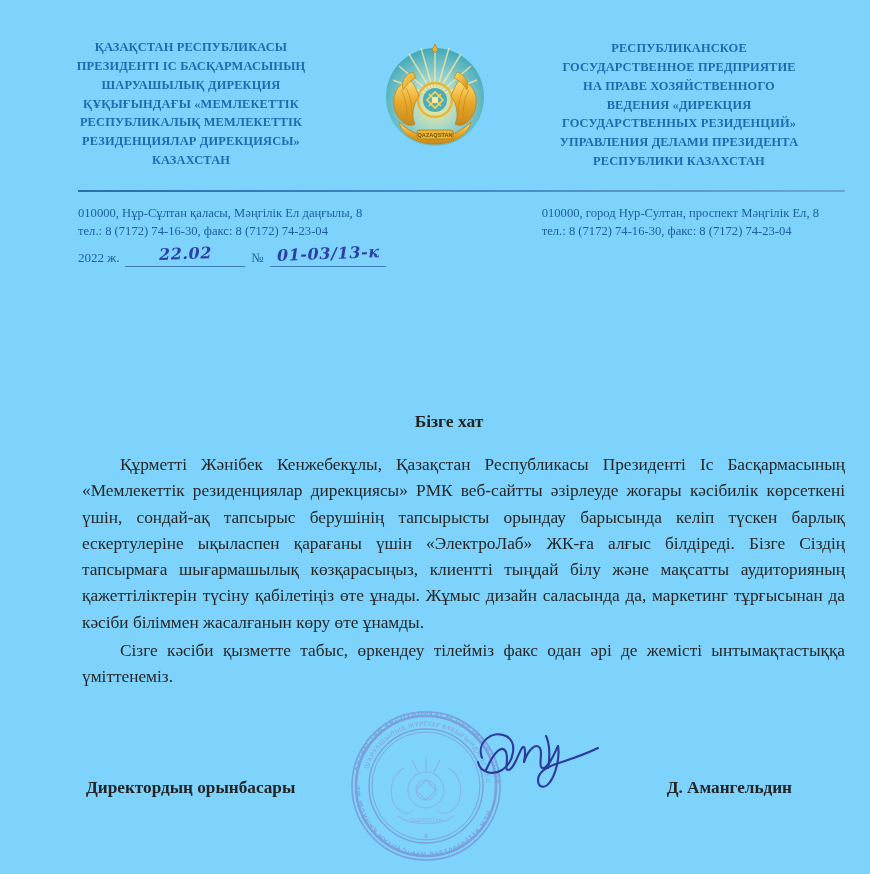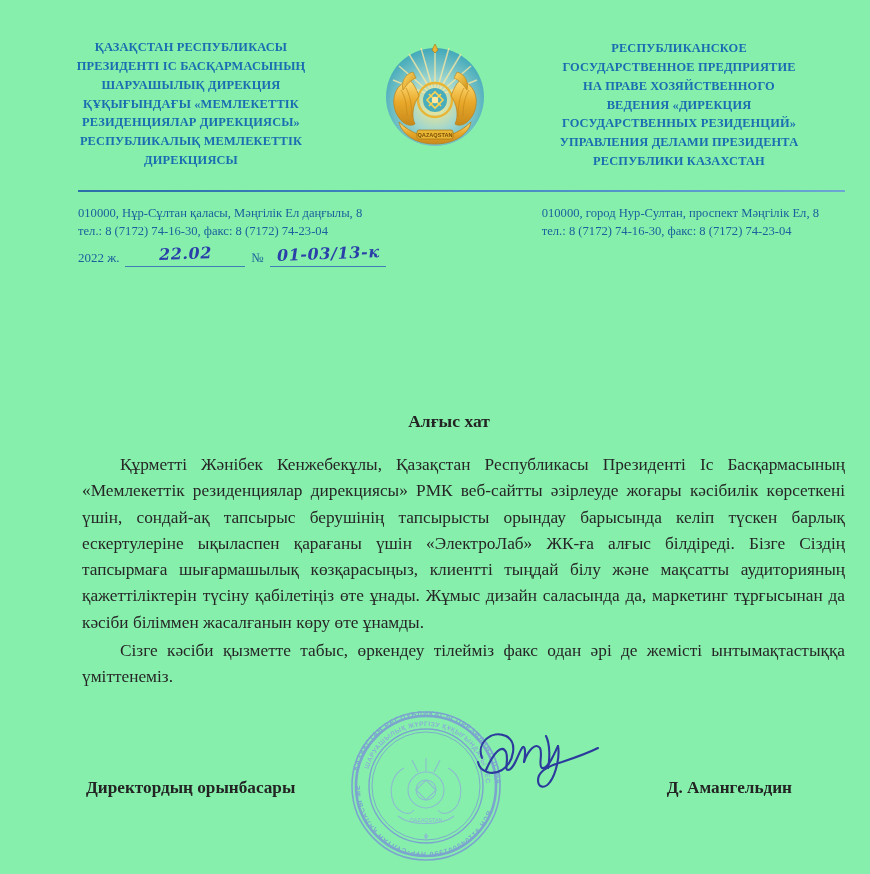--- a/index.html
+++ b/index.html
@@ -13,21 +13,21 @@
     font-family: "Liberation Serif", "DejaVu Serif", serif;
     color: #2b2b2b;
     position: relative;
     overflow: hidden;
   }
 
   .page {
     position: relative;
     width: 870px;
     height: 874px;
-    background: #86efac;
+    background: #7dd3fc;
   }
 
   
   .letterhead {
     display: flex;
     align-items: flex-start;
     justify-content: space-between;
     padding: 36px 26px 0 26px;
     box-sizing: border-box;
   }
@@ -199,23 +199,23 @@
 
 <div class="page">
 
   <div class="letterhead">
 
     <div class="lh-col kk">
       <div>ҚАЗАҚСТАН РЕСПУБЛИКАСЫ</div>
       <div>ПРЕЗИДЕНТІ ІС БАСҚАРМАСЫНЫҢ</div>
       <div>ШАРУАШЫЛЫҚ  ДИРЕКЦИЯ</div>
       <div>ҚҰҚЫҒЫНДАҒЫ «МЕМЛЕКЕТТІК</div>
+      <div>РЕСПУБЛИКАЛЫҚ МЕМЛЕКЕТТІК</div>
       <div>РЕЗИДЕНЦИЯЛАР ДИРЕКЦИЯСЫ»</div>
-      <div>РЕСПУБЛИКАЛЫҚ МЕМЛЕКЕТТІК</div>
-      <div>ДИРЕКЦИЯСЫ</div>
+      <div>КАЗАХСТАН</div>
     </div>
 
     <div class="emblem-wrap">
       <svg width="104" height="118" viewBox="0 0 104 118">
         <defs>
           <radialGradient id="gRay" cx="50%" cy="58%" r="60%">
             <stop offset="0%" stop-color="#ffe98a"></stop>
             <stop offset="45%" stop-color="#9fd6cf"></stop>
             <stop offset="100%" stop-color="#3aa5b8"></stop>
           </radialGradient>
@@ -305,21 +305,21 @@
     <span class="dn-rule">
       <span class="hand">22.02</span>
     </span>
     <span class="dn-no">№</span>
     <span class="dn-rule num">
       <span class="hand">01-03/13-к</span>
     </span>
   </div>
 
 
-  <div class="doc-title">Алғыс хат</div>
+  <div class="doc-title">Бізге хат</div>
 
   <div class="body-text">
     <p>Құрметті Жәнібек Кенжебекұлы, Қазақстан Республикасы Президенті Іс Басқармасының «Мемлекеттік резиденциялар дирекциясы» РМК веб-сайтты әзірлеуде жоғары кәсібилік көрсеткені үшін, сондай-ақ тапсырыс берушінің тапсырысты орындау барысында келіп түскен барлық ескертулеріне ықыласпен қарағаны үшін «ЭлектроЛаб» ЖК-ға алғыс білдіреді. Бізге Сіздің тапсырмаға шығармашылық көзқарасыңыз, клиентті тыңдай білу және мақсатты аудиторияның қажеттіліктерін түсіну қабілетіңіз өте ұнады. Жұмыс дизайн саласында да, маркетинг тұрғысынан да кәсіби біліммен жасалғанын көру өте ұнамды.</p>
     <p>Сізге кәсіби қызметте табыс, өркендеу тілейміз факс одан әрі де жемісті ынтымақтастыққа үміттенеміз.</p>
   </div>
 
   <svg class="stamp" viewBox="0 0 176 176">
     <defs>
       <path id="sealArcTop" d="M 88,88 m -70,0 a 70,70 0 1,1 140,0" fill="none"></path>
       <path id="sealArcTop2" d="M 88,88 m -60,0 a 60,60 0 1,1 120,0" fill="none"></path>

